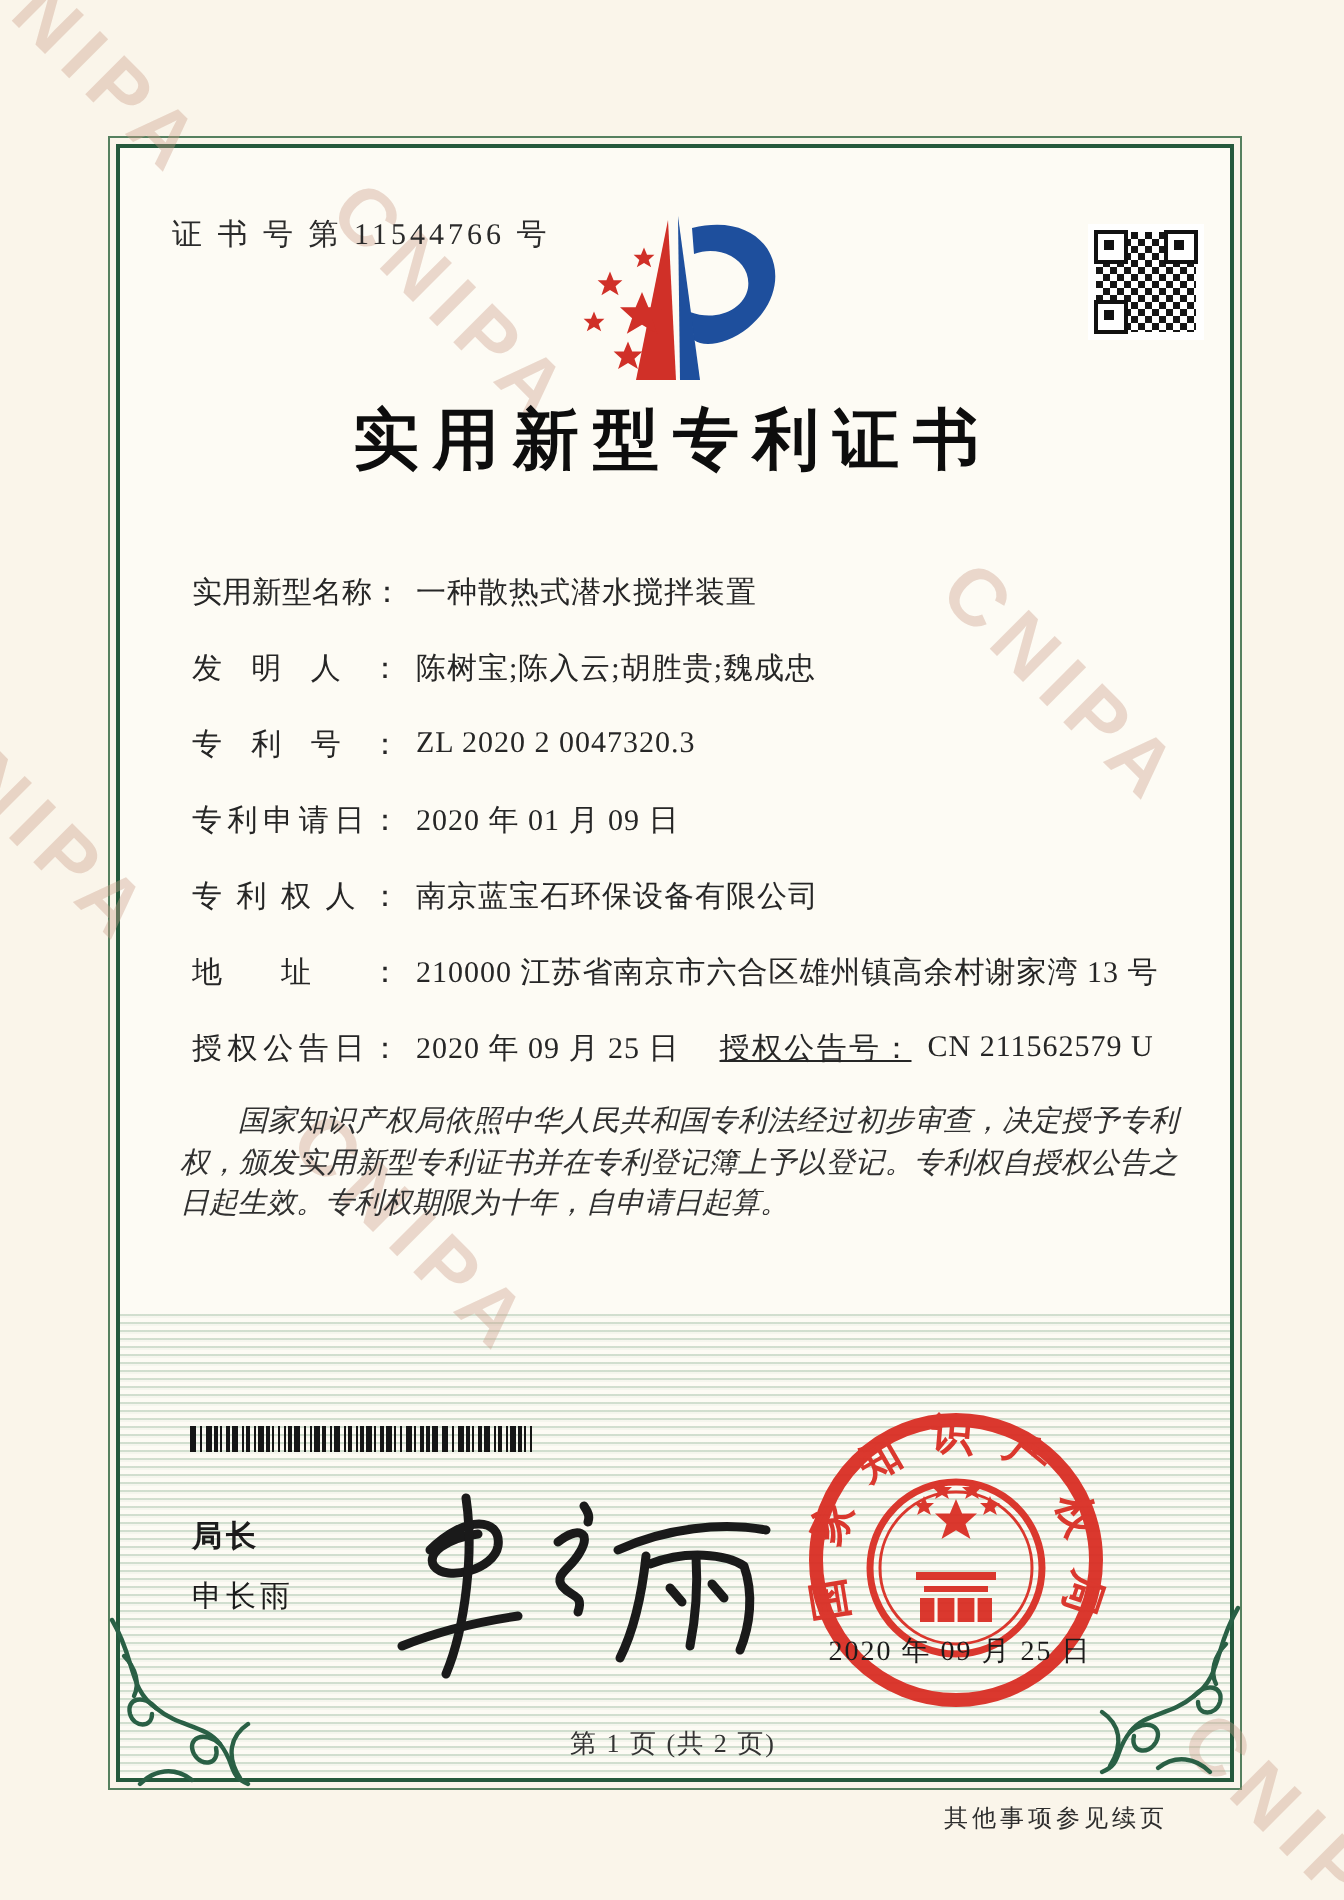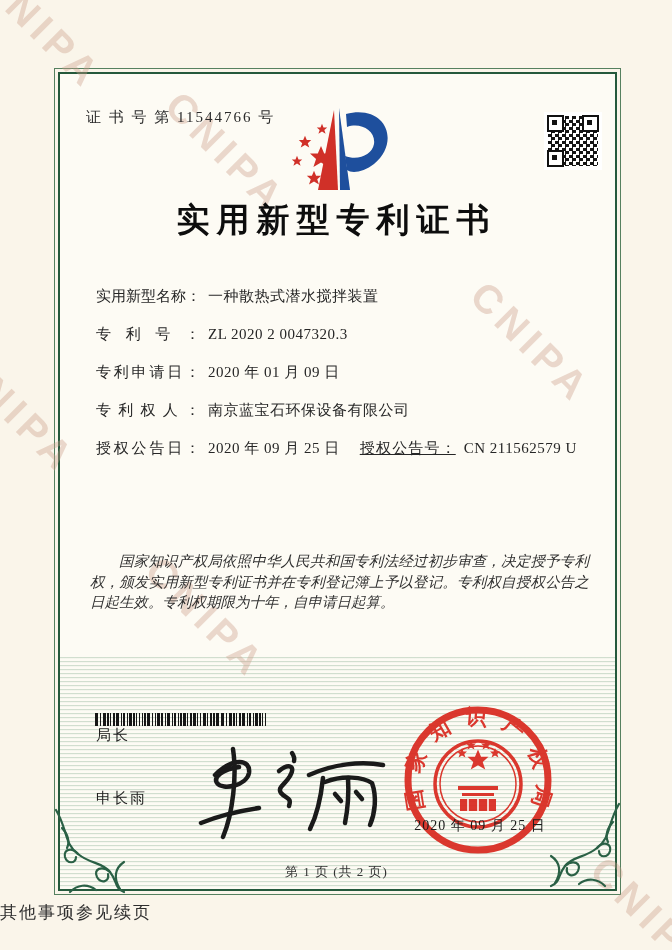--- a/index.html
+++ b/index.html
@@ -66,38 +66,38 @@
   }
   .field-value{margin-left:8px;color:#262626;letter-spacing:0.5px;}
   .field-label.second{margin-left:20px;width:96px;text-decoration:underline;}
   
   .paras{left:29px;top:479px;width:502px;font-size:14.5px;line-height:20.5px;
     text-align:justify;color:#303030;}
   .paras p{margin:0 0 1px 3px;text-indent:2em;font-style:italic;}
   
   .barcode{left:37px;top:641px;width:172px;height:13px;}
   
-  .issuer-title{left:38px;top:654px;font-size:15px;letter-spacing:2px;}
+  .issuer-title{left:38px;top:687px;font-size:15px;letter-spacing:2px;font-weight:bold;}
   .issuer-name{left:38px;top:717px;font-size:15px;letter-spacing:2px;}
   .signature{left:135px;top:663px;width:205px;height:108px;}
   
   .seal{left:344px;top:632px;width:152px;height:152px;opacity:0.93;}
   .seal-date{
     left:349px;top:745px;width:146px;text-align:center;
     font-size:14px;letter-spacing:1px;color:#1b1b1b;z-index:5;
   }
   .page-info{left:0;right:0;top:791px;text-align:center;font-size:13px;letter-spacing:1px;color:#333;}
   
   .orn{width:92px;height:92px;}
   .orn-left{left:-14px;top:732px;transform:scaleX(-1);}
   .orn-right{left:481px;top:726px;}
   
   .cont-note{
-    position:absolute;left:0;width:584px;top:901px;text-align:left;
-    font-size:17px;letter-spacing:2px;color:#2e2e2e;z-index:3;
+    position:absolute;left:0;width:584px;top:901px;text-align:right;
+    font-size:12px;letter-spacing:2px;color:#2e2e2e;z-index:3;
   }
 </style>
 </head>
 <body>
 
 <div class="wm" style="left:-34px;top:6px;">CNIPA</div>
 <div class="wm" style="left:150px;top:130px;">CNIPA</div>
 <div class="wm" style="left:455px;top:320px;">CNIPA</div>
 <div class="wm" style="left:-60px;top:390px;">CNIPA</div>
 <div class="wm" style="left:130px;top:595px;">CNIPA</div>
@@ -133,30 +133,38 @@
   </svg>
 
   <div class="title">实用新型专利证书</div>
 
   <div class="fields">
     <div class="field-row">
       <span class="field-label">实用新型名称：</span>
       <span class="field-value">一种散热式潜水搅拌装置</span>
     </div>
     <div class="field-row">
+      <span class="field-label">发明人：</span>
+      <span class="field-value">陈树宝;陈入云;胡胜贵;魏成忠</span>
+    </div>
+    <div class="field-row">
       <span class="field-label">专利号：</span>
       <span class="field-value">ZL 2020 2 0047320.3</span>
     </div>
     <div class="field-row">
       <span class="field-label">专利申请日：</span>
       <span class="field-value">2020 年 01 月 09 日</span>
     </div>
     <div class="field-row">
       <span class="field-label">专利权人：</span>
       <span class="field-value">南京蓝宝石环保设备有限公司</span>
+    </div>
+    <div class="field-row">
+      <span class="field-label">地址：</span>
+      <span class="field-value">210000 江苏省南京市六合区雄州镇高余村谢家湾 13 号</span>
     </div>
     <div class="field-row">
       <span class="field-label">授权公告日：</span>
       <span class="field-value">2020 年 09 月 25 日</span>
       <span class="field-label second">授权公告号：</span>
       <span class="field-value">CN 211562579 U</span>
     </div>
   </div>
 
   <div class="paras">

